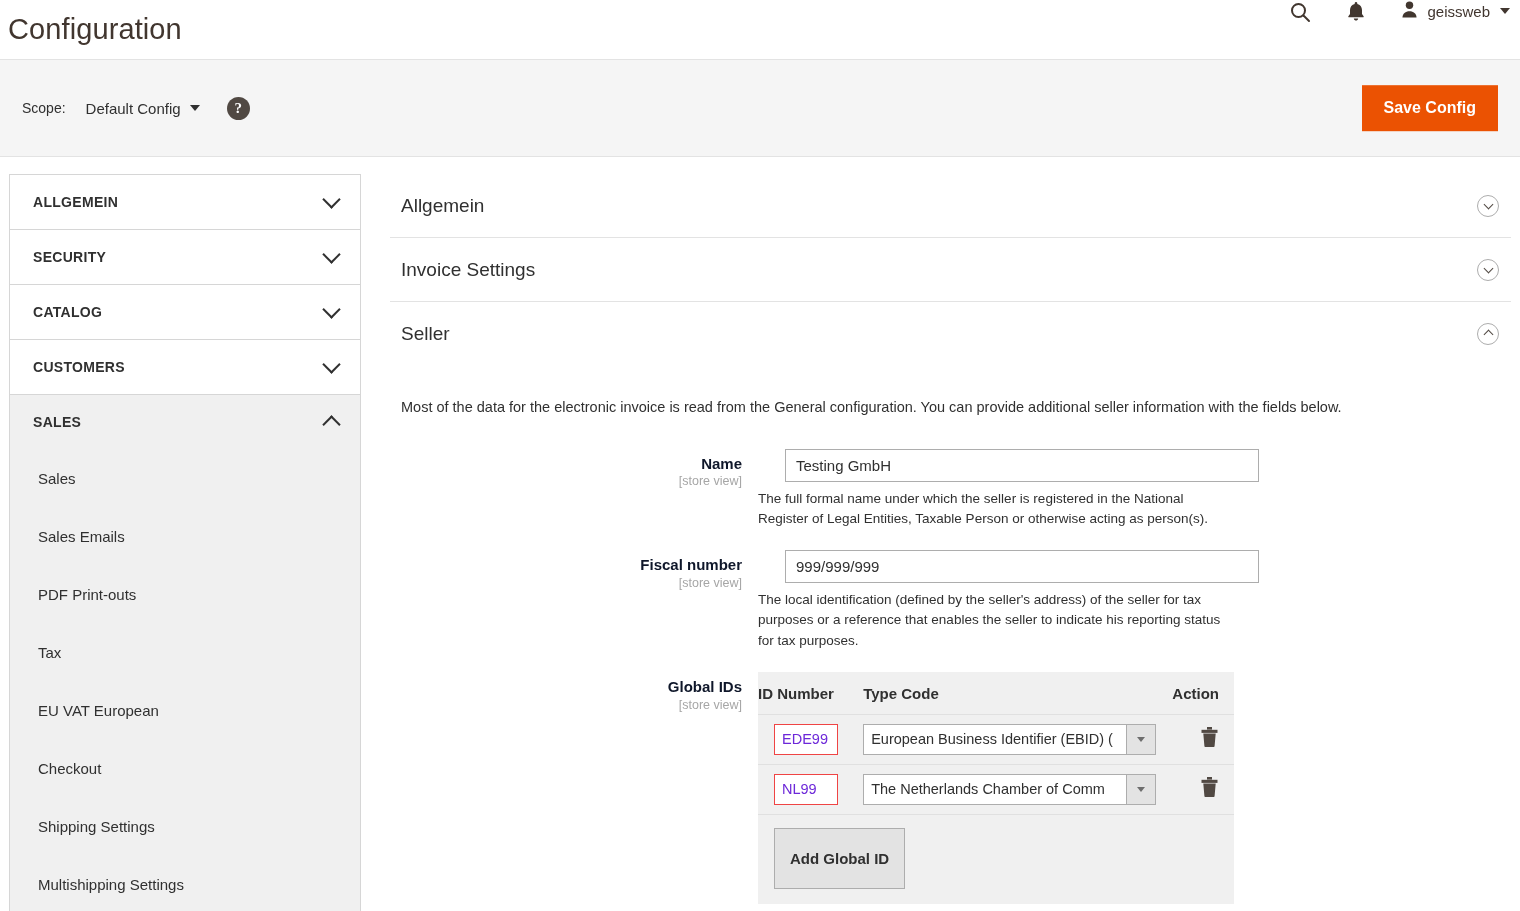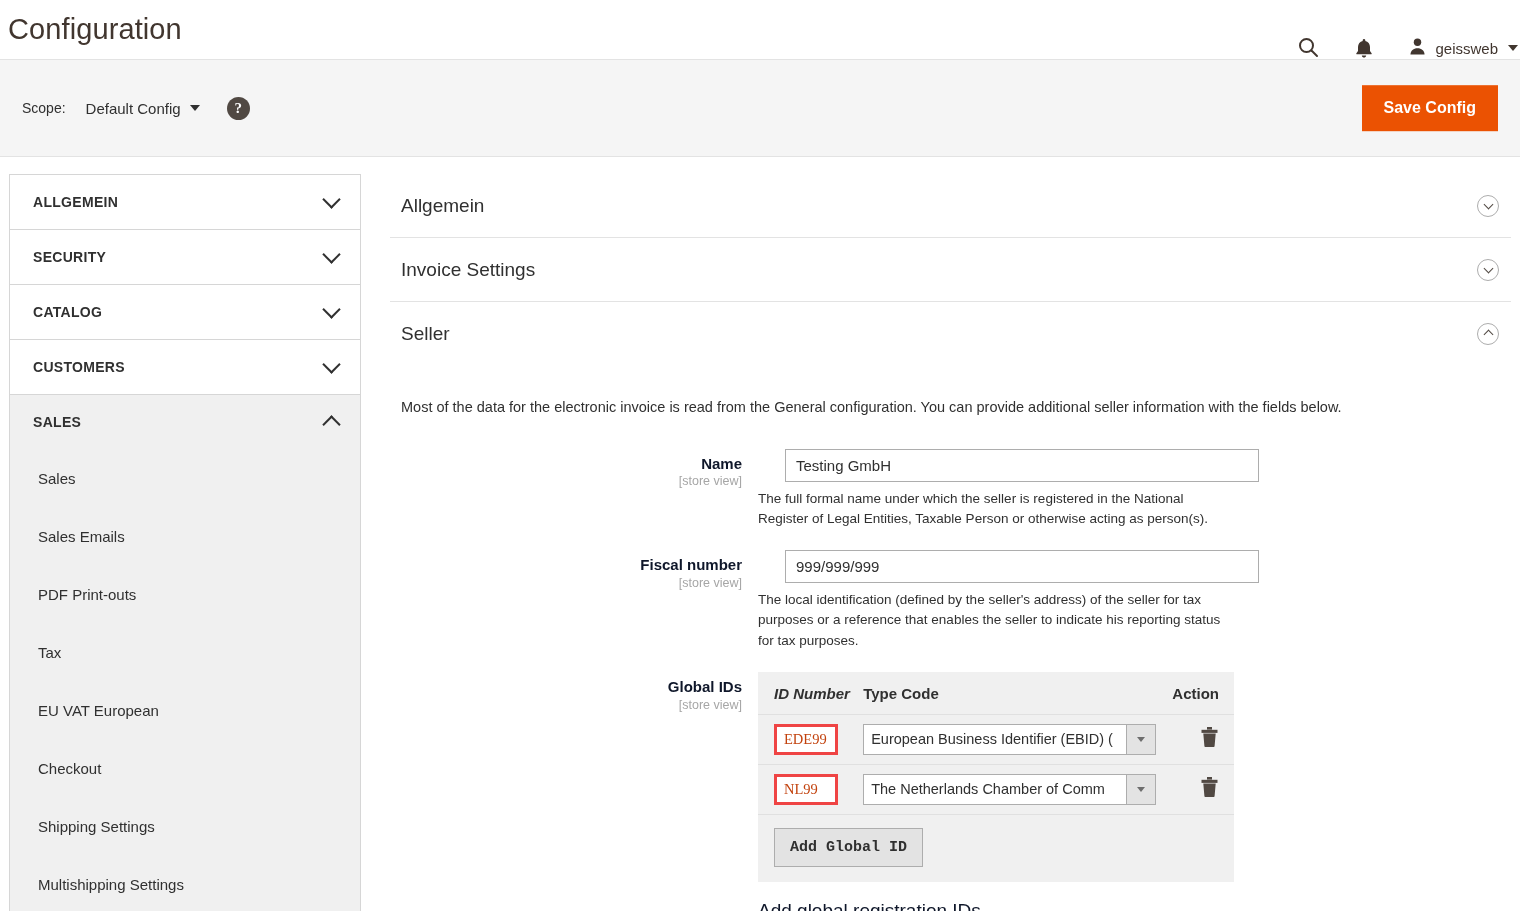--- a/index.html
+++ b/index.html
@@ -23,25 +23,25 @@
   .page-title {
     font-size: 29px;
     font-weight: 400;
     color: #41362f;
     letter-spacing: .1px;
     margin-left: 8px;
     line-height: 1;
   }
   .header-right {
     position: absolute;
-    right: 2px;
+    right: 10px;
     top: 0;
     height: 59px;
     display: flex;
-    align-items: flex-end;
+    align-items: flex-start;
     gap: 34px;
   }
   .hdr-icon { color: #41362f; display: flex; align-items: center; cursor: pointer; }
   .user-menu {
     display: flex; align-items: center; gap: 8px;
     font-size: 15px; color: #41362f; cursor: pointer;
   }
   .caret-down {
     width: 0; height: 0;
     border-left: 5px solid transparent;
@@ -228,39 +228,39 @@
     background: #f0f0f0;
     border-collapse: collapse;
   }
   .dyn-table th {
     font-size: 15px; font-weight: 700; color: #303030;
     text-align: left;
     padding: 13px 0 12px 0;
     background: #f0f0f0;
     border-bottom: 1px solid #e0e0e0;
   }
-  .dyn-table th.c-id { padding-left: 16px; width: 104px; font-style: italic; }
+  .dyn-table th.c-id { width: 104px; }
   .dyn-table th.c-type { padding-left: 4px; }
   .dyn-table th.c-action { text-align: right; padding-right: 15px; width: 80px; }
   .dyn-table td {
     padding: 9px 0;
     background: #f0f0f0;
     border-bottom: 1px solid #e0e0e0;
     vertical-align: middle;
   }
   .dyn-table td.c-id { padding-left: 16px; }
   .dyn-table td.c-type { padding-left: 4px; }
   .dyn-table td.c-action { text-align: right; padding-right: 16px; }
   .cell-input {
     width: 64px; height: 31px;
-    border: 3px solid #ef4444;
+    border: 1px solid #ef4444;
     background: #fff;
     padding: 0 7px;
-    font-size: 14.5px; color: #c2410c;
-    font-family: Liberation Serif, serif;
+    font-size: 14.5px; color: #6d28d9;
+    font-family: Liberation Sans, sans-serif;
   }
   .sel-wrap {
     display: inline-flex;
     width: 293px; height: 31px;
     border: 1px solid #adadad;
     background: #fff;
     overflow: hidden;
     cursor: pointer;
   }
   .sel-text {
@@ -282,23 +282,23 @@
     border-right: 4px solid transparent;
     border-top: 5px solid #6e6e6e;
     display: block;
   }
   .trash { cursor: pointer; display: inline-block; vertical-align: middle; }
   .add-row td { border-bottom: none; padding: 13px 0 15px 16px; }
   .add-btn {
     background: #e3e3e3;
     border: 1px solid #adadad;
     font-size: 15px; font-weight: 700; color: #303030;
-    padding: 10px 15px;
+    padding: 21px 15px;
     cursor: pointer;
-    font-family: Liberation Mono, monospace;
+    font-family: Liberation Sans, sans-serif;
   }
   .below-note {
     font-size: 19px; color: #0f172a;
     margin-top: 18px;
   }
 </style>
 </head>
 <body>
 
 <div class="page-header">

